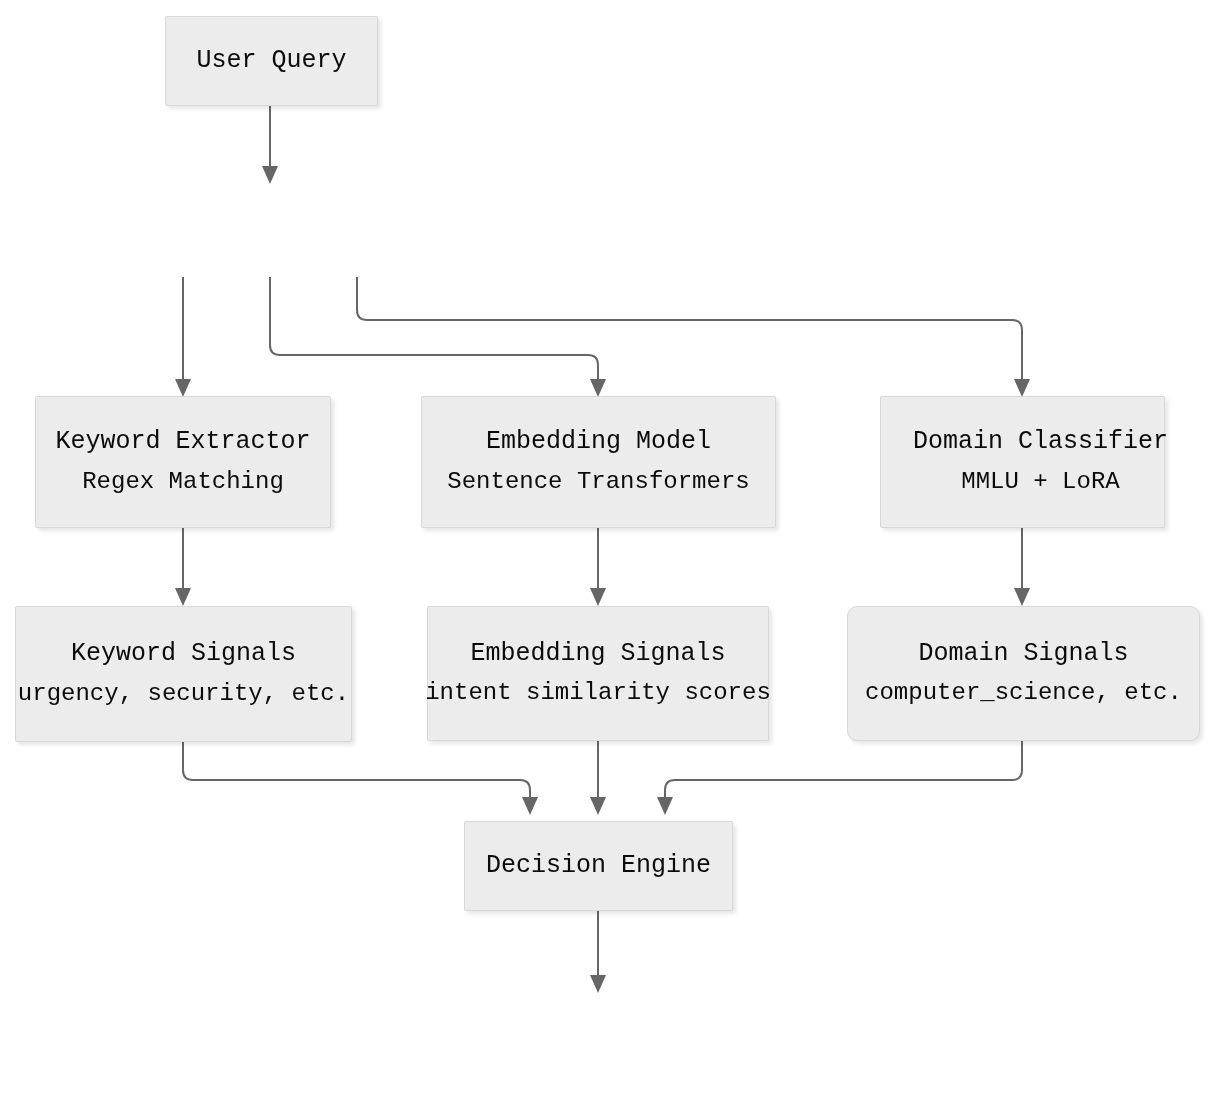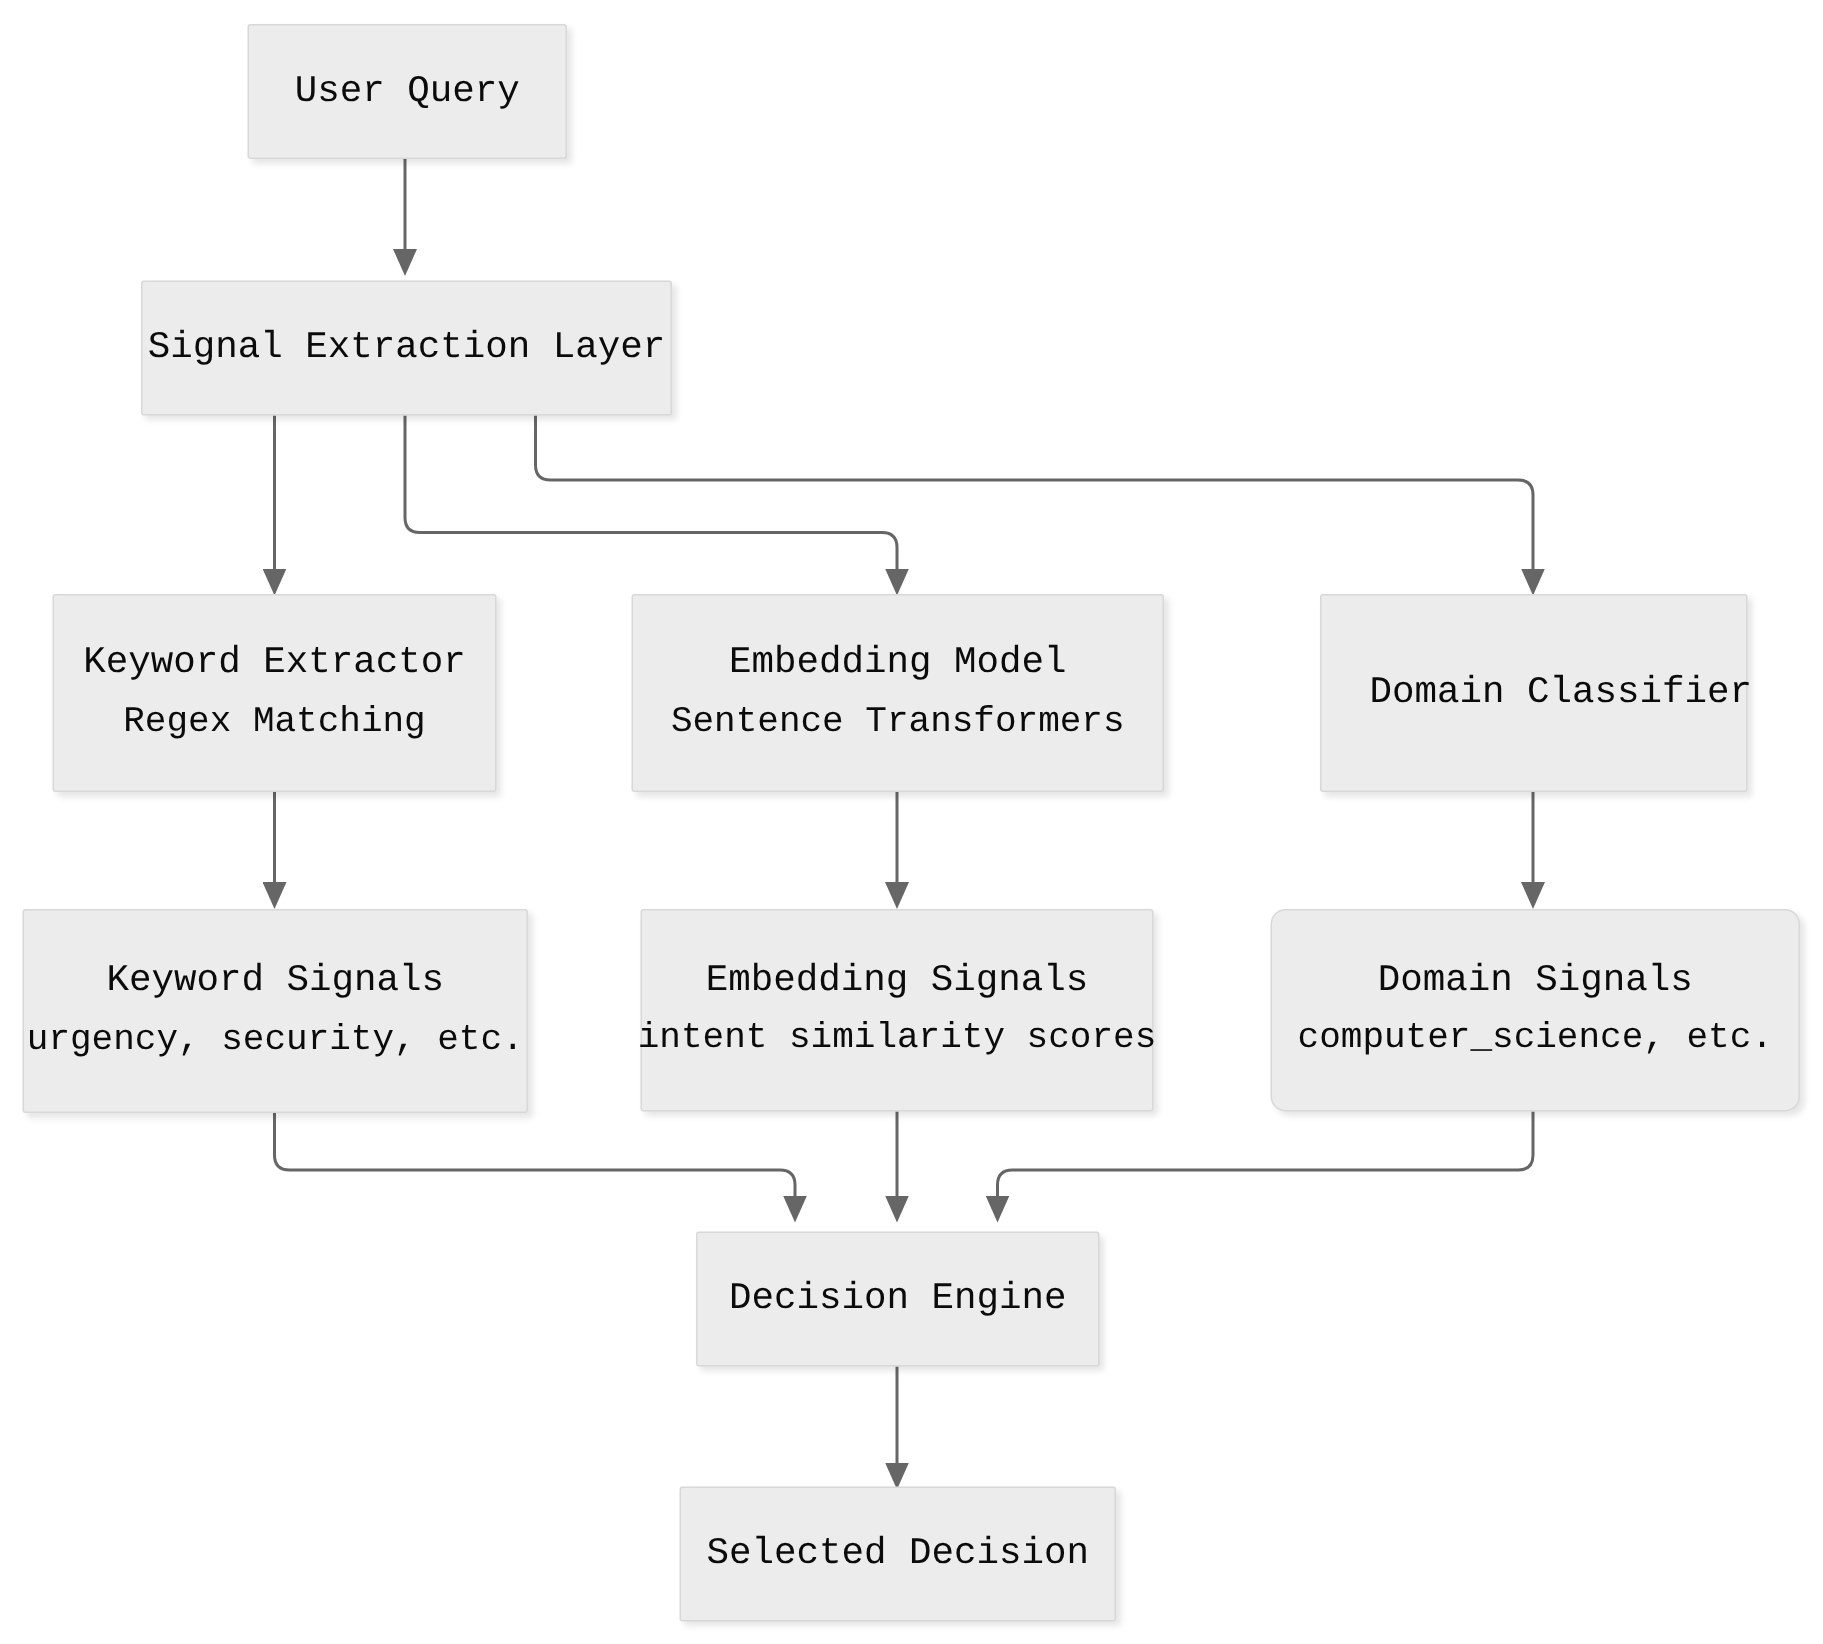--- a/index.html
+++ b/index.html
@@ -87,36 +87,34 @@
       <path d="M 1022,741 L 1022,770 Q 1022,780 1012,780 L 675,780 Q 665,780 665,790 L 665,798" marker-end="url(#arrowhead)"></path>
 
       <path d="M 598,911 L 598,976" marker-end="url(#arrowhead)"></path>
     </g>
   </svg>
 
   <div class="node" style="left:165px; top:16px; width:213px; height:90px;">
     <span class="line line1">User Query</span>
   </div>
 
-  <div class="node" style="left:94px; top:187px; width:354px; height:90px;">
-    <span class="line line1">Signal Extraction Layer</span>
-  </div>
 
   <div class="node" style="left:35px; top:396px; width:296px; height:132px;">
     <span class="line line1">Keyword Extractor</span>
     <span class="line line2">Regex Matching</span>
   </div>
 
   <div class="node" style="left:421px; top:396px; width:355px; height:132px;">
     <span class="line line1">Embedding Model</span>
     <span class="line line2">Sentence Transformers</span>
   </div>
 
   <div class="node" style="left:880px; top:396px; width:285px; height:132px;padding-left:36px;">
     <span class="line line1">Domain Classifier</span>
+    <span class="line line2">MMLU + LoRA</span>
   </div>
 
   <div class="node" style="left:15px; top:606px; width:337px; height:136px;">
     <span class="line line1">Keyword Signals</span>
     <span class="line line2">urgency, security, etc.</span>
   </div>
 
   <div class="node" style="left:427px; top:606px; width:342px; height:135px;">
     <span class="line line1">Embedding Signals</span>
     <span class="line line2">intent similarity scores</span>
@@ -124,17 +122,14 @@
 
   <div class="node" style="left:847px; top:606px; width:353px; height:135px;border-radius:10px;">
     <span class="line line1">Domain Signals</span>
     <span class="line line2">computer_science, etc.</span>
   </div>
 
   <div class="node" style="left:464px; top:821px; width:269px; height:90px;">
     <span class="line line1">Decision Engine</span>
   </div>
 
-  <div class="node" style="left:453px; top:991px; width:291px; height:90px;">
-    <span class="line line1">Selected Decision</span>
-  </div>
 
 </div>
 
 </body></html>

